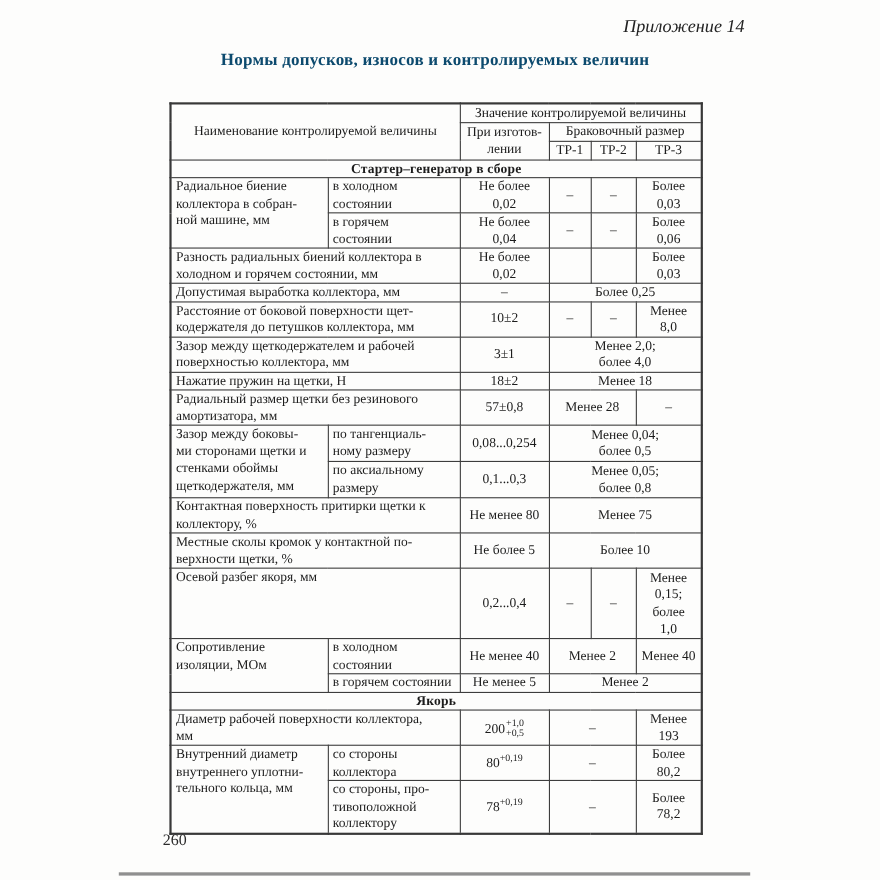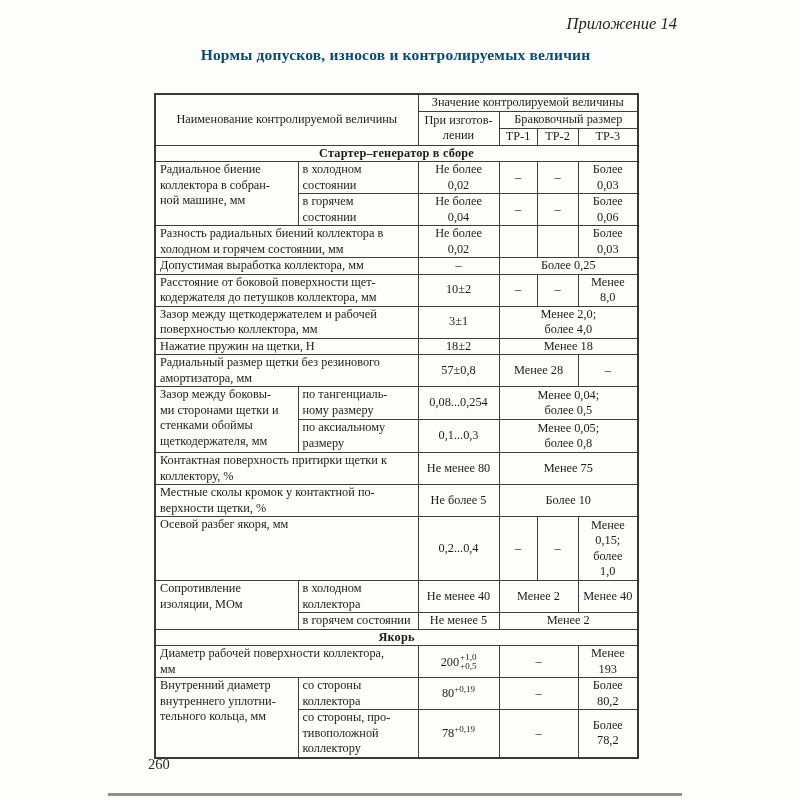--- a/index.html
+++ b/index.html
@@ -206,21 +206,21 @@
         </tr>
         <tr style="height: 64px;">
           <td colspan="2" class="name">Осевой разбег якоря, мм</td>
           <td>0,2...0,4</td>
           <td>–</td>
           <td>–</td>
           <td>Менее<br>0,15;<br>более<br>1,0</td>
         </tr>
         <tr style="height: 17px;">
           <td rowspan="2" class="name">Сопротивление<br>изоляции, МОм</td>
-          <td class="name">в холодном коллектора</td>
+          <td class="name">в холодном состоянии</td>
           <td>Не менее 40</td>
           <td colspan="2">Менее 2</td>
           <td>Менее 40</td>
         </tr>
         <tr style="height: 16px;">
           <td class="name">в горячем состоянии</td>
           <td>Не менее 5</td>
           <td colspan="3">Менее 2</td>
         </tr>
         <tr style="height: 16px;">

